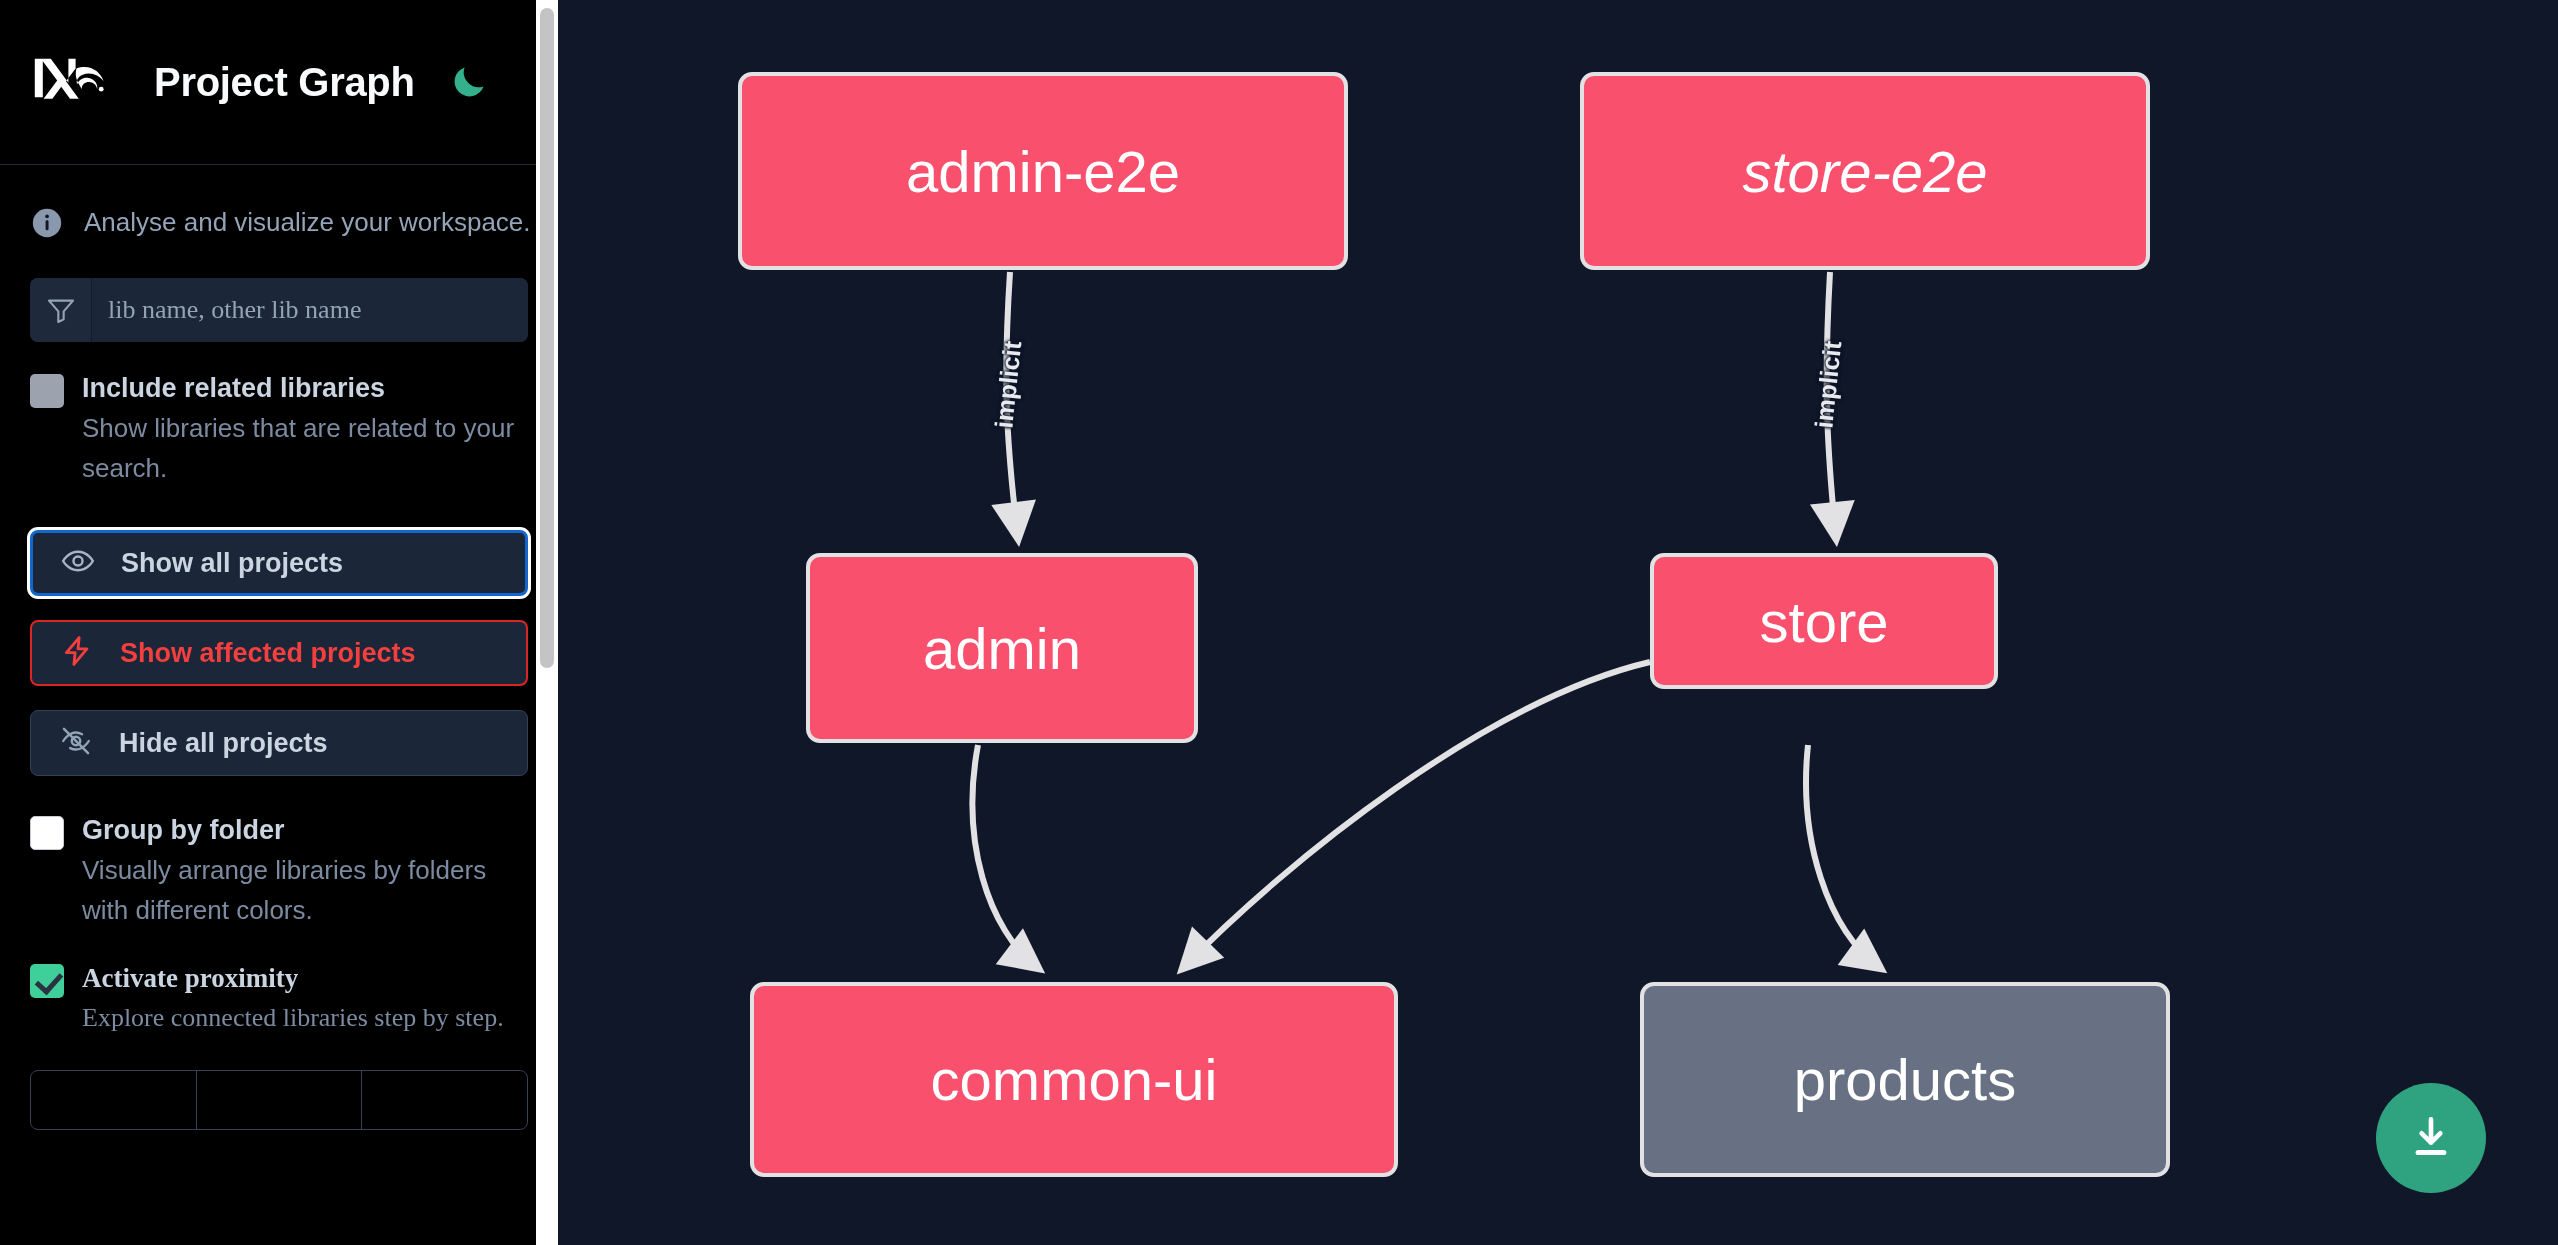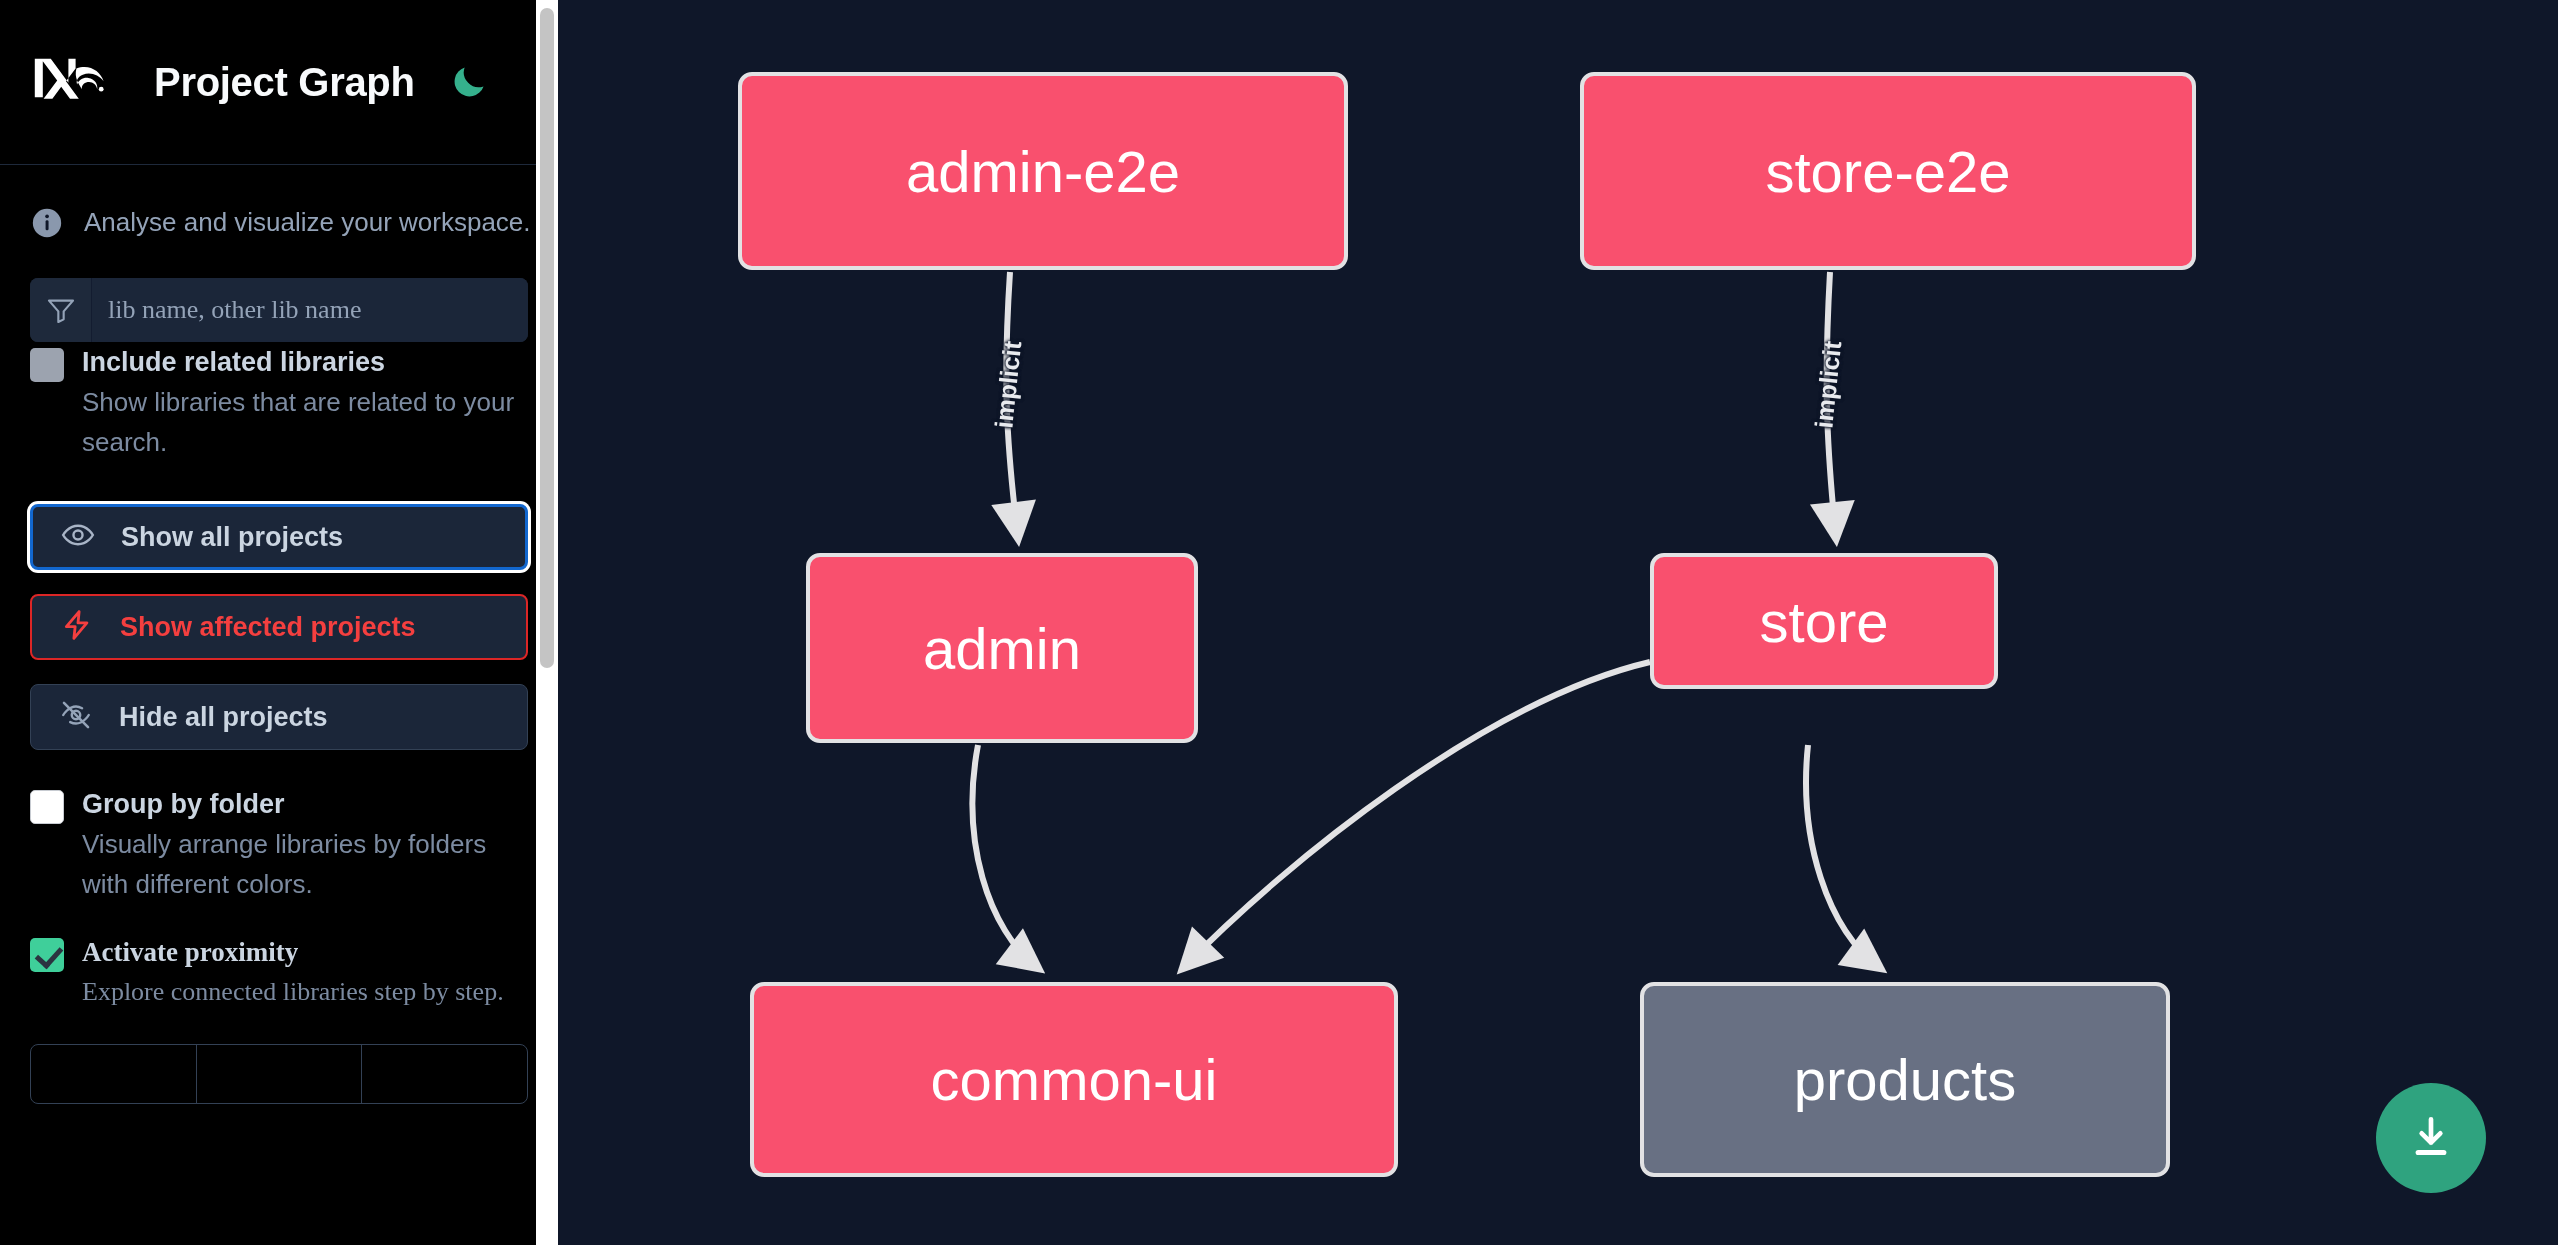--- a/index.html
+++ b/index.html
@@ -88,20 +88,21 @@
     font-size: 26px;
     font-family: Liberation Serif, serif;
     padding: 0 16px;
   }
   .filter-input::placeholder { color: #94A3B8; }
 
   
   .check-block {
     display: flex;
     padding: 0 30px;
+    margin-top: 26px;
   }
   .cb {
     flex: 0 0 34px;
     width: 34px; height: 34px;
     border-radius: 5px;
     margin-top: 6px;
     position: relative;
   }
   .cb.gray { background: #9CA3AF; }
   .cb.white { background: #FFFFFF; border: 1px solid #C7CBD1; }
@@ -365,21 +366,21 @@
       <path d="M420 745 C 402 840, 430 930, 480 968" fill="none" stroke="#E2E2E4" stroke-width="6" marker-end="url(#arrow)"></path>
 
       <path d="M1092 662 C 930 700, 730 860, 625 968" fill="none" stroke="#E2E2E4" stroke-width="6" marker-end="url(#arrow)"></path>
 
       <path d="M1250 745 C 1240 840, 1270 930, 1322 968" fill="none" stroke="#E2E2E4" stroke-width="6" marker-end="url(#arrow)"></path>
     </svg>
 
     <div class="gnode pink" style="left:180px; top:72px; width:610px; height:198px;">
       <span>admin-e2e</span>
     </div>
-    <div class="gnode pink" style="left:1022px; top:72px; width:616px; height:198px;">
+    <div class="gnode pink" style="left:1022px; top:72px; width:570px; height:198px;font-style:italic;">
       <span>store-e2e</span>
     </div>
     <div class="gnode pink" style="left:248px; top:553px; width:392px; height:190px;">
       <span>admin</span>
     </div>
     <div class="gnode pink" style="left:1092px; top:553px; width:348px; height:136px;">
       <span>store</span>
     </div>
     <div class="gnode pink" style="left:192px; top:982px; width:648px; height:195px;">
       <span>common-ui</span>

